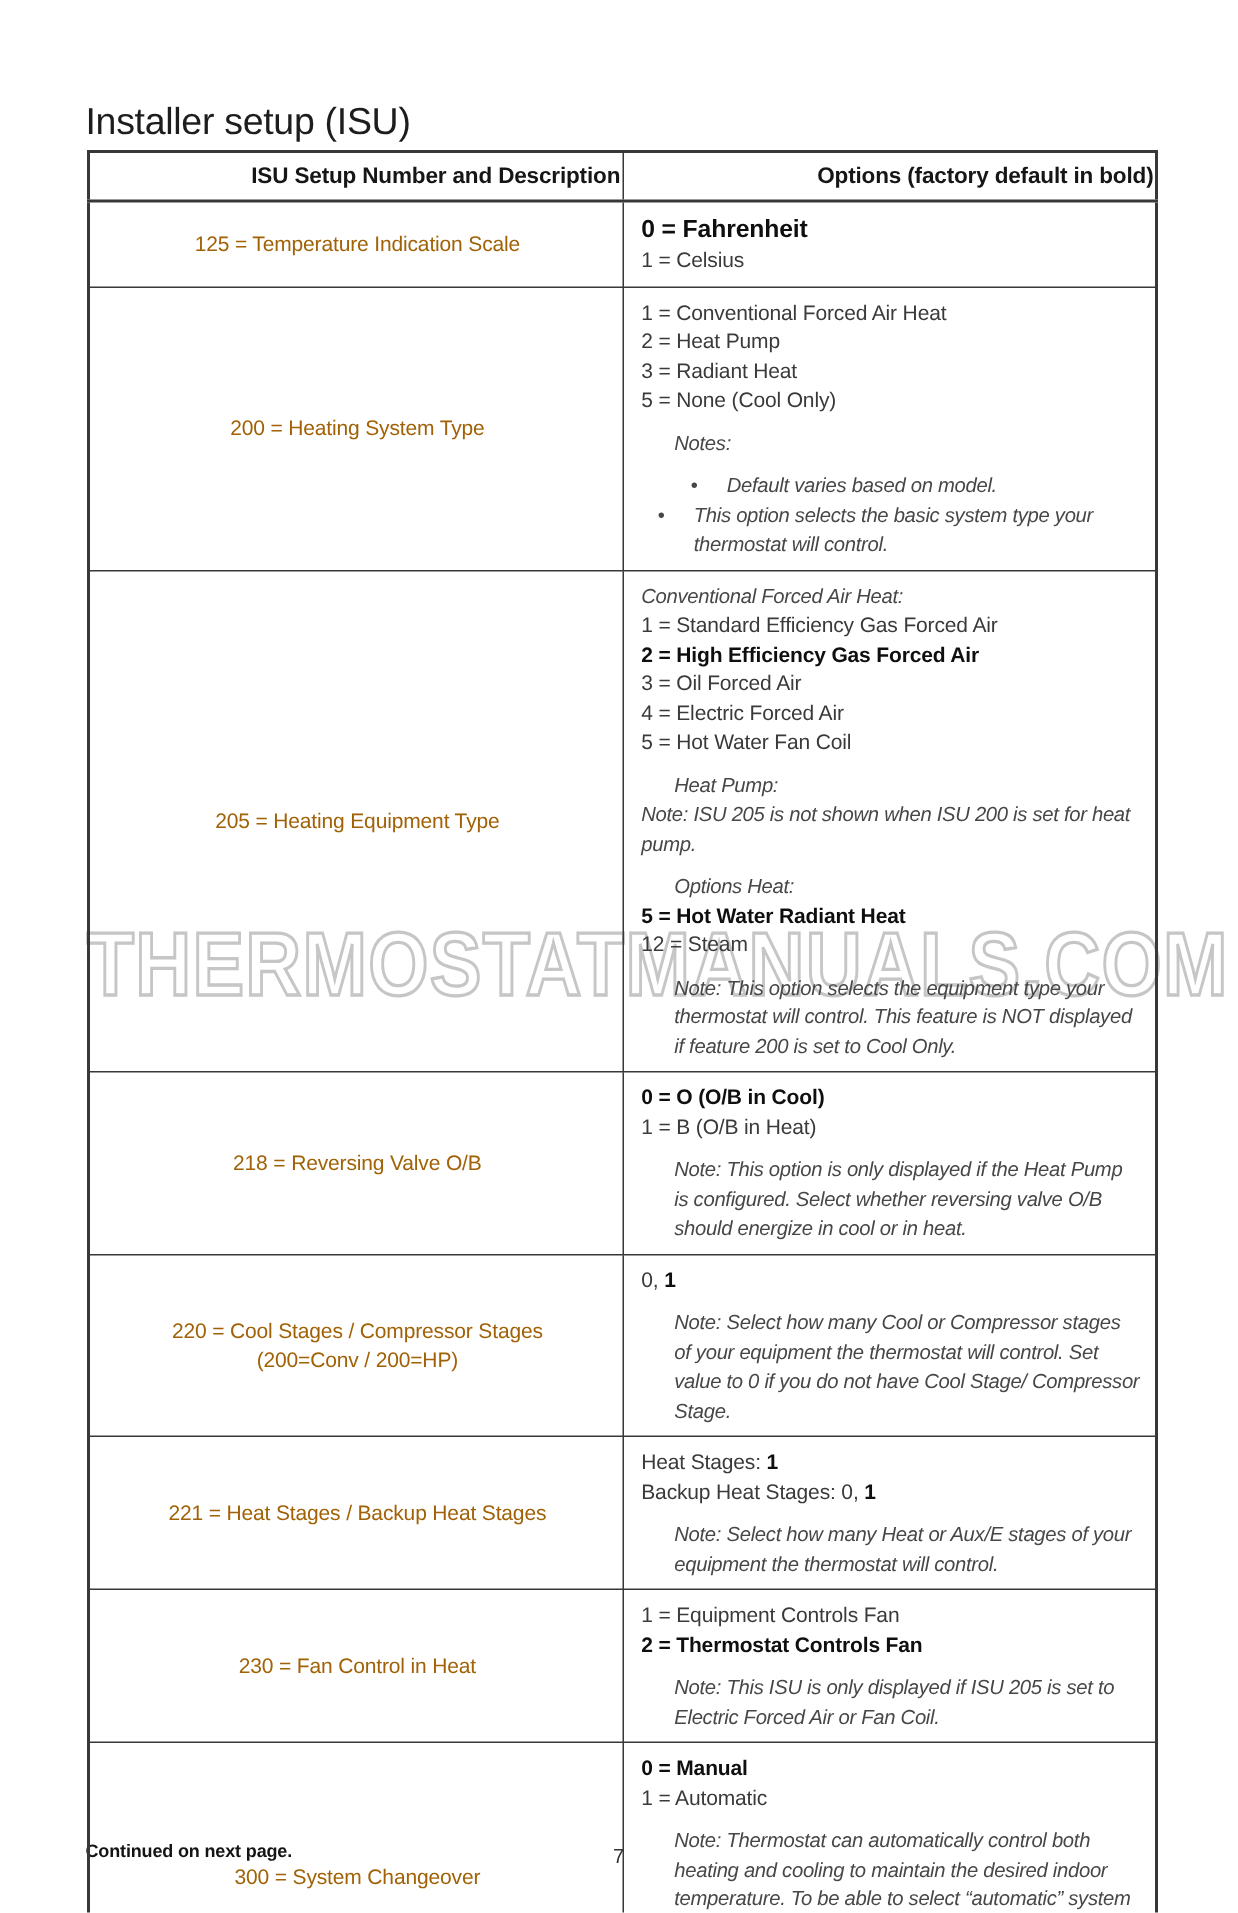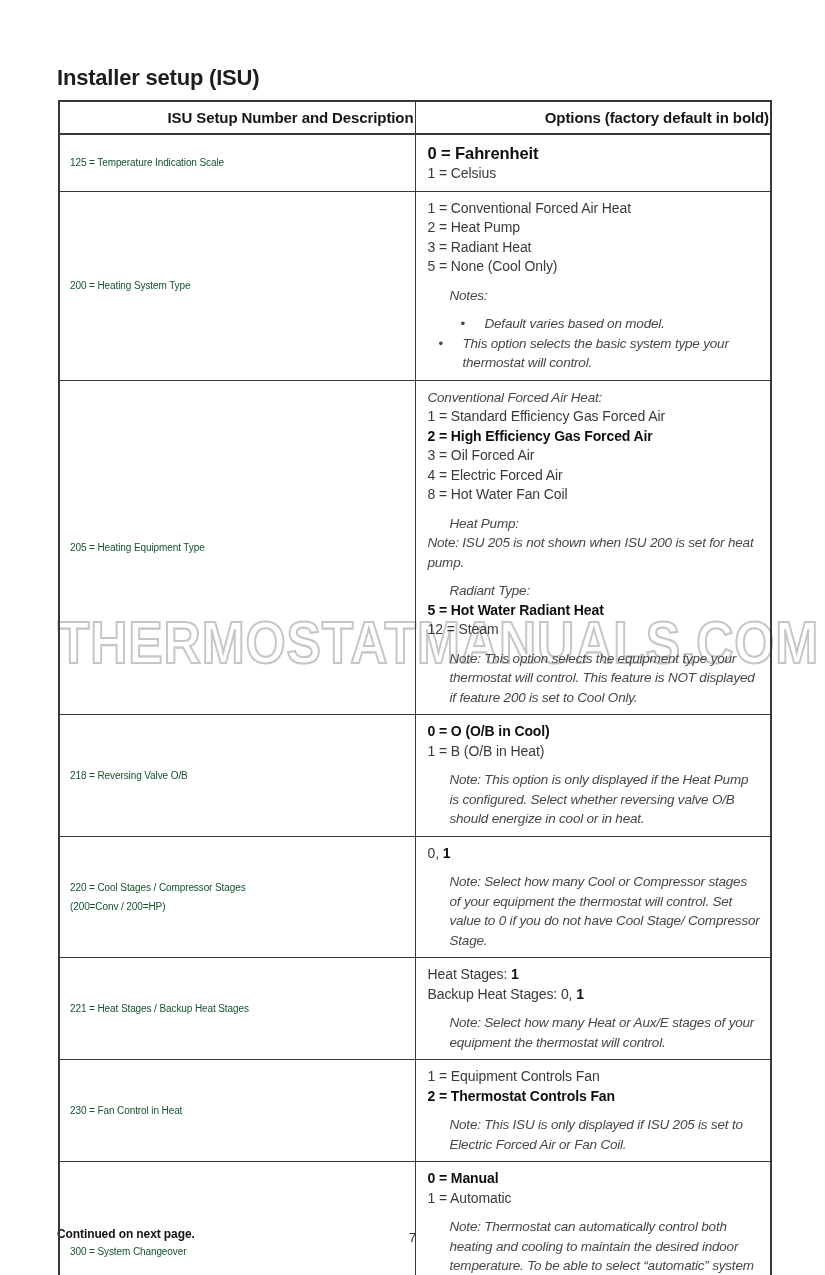--- a/index.html
+++ b/index.html
@@ -5,21 +5,21 @@
   html,body { margin:0; padding:0; }
   body {
     width:825px; height:1275px;
     background:#ffffff;
     font-family:"Liberation Sans", sans-serif;
     position:relative;
     overflow:hidden;
   }
   .page-title {
     position:absolute; left:57px; top:50px;
-    font-size:22px; font-weight:700; color:#1d1d1d;
+    font-size:25px; font-weight:400; color:#1d1d1d;
     letter-spacing:-0.2px;
   }
   .watermark {
     position:absolute; top:608px; left:0; width:825px;
     text-align:center; white-space:nowrap;
     font-size:60px; font-weight:bold; letter-spacing:1px;
     color:rgba(255,255,255,0.04);
     -webkit-text-stroke:2.2px #c6c6c6;
     transform:scaleX(0.86); transform-origin:50% 50%;
     z-index:1;
@@ -32,22 +32,23 @@
   table.isu, table.isu th, table.isu td { border:1px solid #383838; }
   table.isu { border-width:2px; }
   table.isu th {
     height:29px; font-size:15px; font-weight:bold; color:#161616;
     text-align:right; vertical-align:middle;
     border-bottom-width:2px; letter-spacing:-0.1px;
   }
   td.desc {
     width:277px; vertical-align:middle;
     padding:6px 8px 6px 10px;
-    font-size:10px; color:#14532d; letter-spacing:-0.1px;
+    font-size:14px; color:#a16207; letter-spacing:-0.1px;
     line-height:19px;
+    text-align:center;
   }
   td.opts { vertical-align:top; padding:7px 10px 7px 12px; }
   .ln { font-size:14px; line-height:19.5px; color:#3a3a3a; letter-spacing:-0.1px; }
   .ln.b { font-weight:bold; color:#0f0f0f; }
   .ln.lg { font-size:16.5px; line-height:22px; }
   .ln.i { font-style:italic; font-size:13.5px; color:#474747; letter-spacing:-0.2px; }
   .ln.gap { margin-top:9px;margin-left:22px; }
   .ln.bullet { padding-left:35px; position:relative; }
   .bm { position:absolute; left:11px; font-style:normal; }
   .bseg { font-weight:bold; color:#0f0f0f; }
@@ -95,24 +96,24 @@
         </td>
       </tr>
       <tr style="height: 282px;">
         <td class="desc">205 = Heating Equipment Type</td>
         <td class="opts">
           <div class="ln i"><span>Conventional Forced Air Heat:</span></div>
           <div class="ln n"><span>1 = Standard Efficiency Gas Forced Air</span></div>
           <div class="ln b"><span>2 = High Efficiency Gas Forced Air</span></div>
           <div class="ln n"><span>3 = Oil Forced Air</span></div>
           <div class="ln n"><span>4 = Electric Forced Air</span></div>
-          <div class="ln n"><span>8 = Hot Water Fan Coil</span></div>
+          <div class="ln n"><span>5 = Hot Water Fan Coil</span></div>
           <div class="ln i gap"><span>Heat Pump:</span></div>
           <div class="ln i"><span>Note: ISU 205 is not shown when ISU 200 is set for heat pump.</span></div>
-          <div class="ln i gap"><span>Radiant Type:</span></div>
+          <div class="ln i gap"><span>Options Heat:</span></div>
           <div class="ln b"><span>5 = Hot Water Radiant Heat</span></div>
           <div class="ln n"><span>12 = Steam</span></div>
           <div class="ln i gap"><span>Note: This option selects the equipment type your thermostat will control. This feature is NOT displayed if feature 200 is set to Cool Only.</span></div>
         </td>
       </tr>
       <tr style="height: 104px;">
         <td class="desc">218 = Reversing Valve O/B</td>
         <td class="opts">
           <div class="ln b"><span>0 = O (O/B in Cool)</span></div>
           <div class="ln n"><span>1 = B (O/B in Heat)</span></div>

